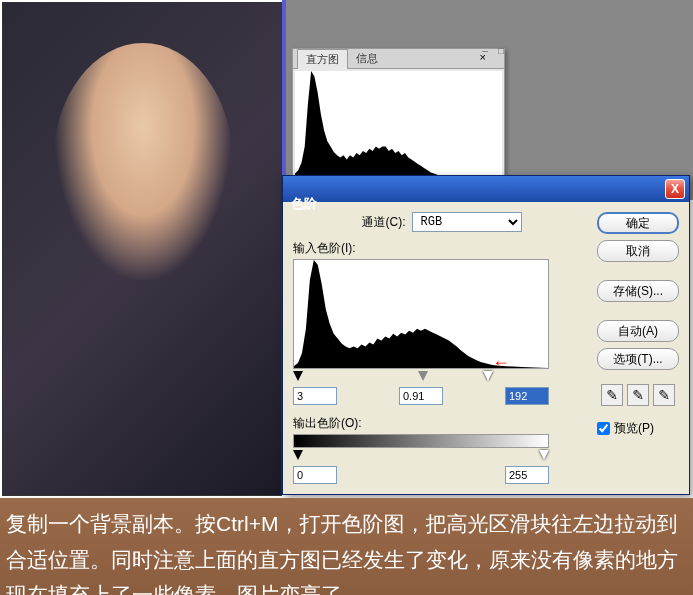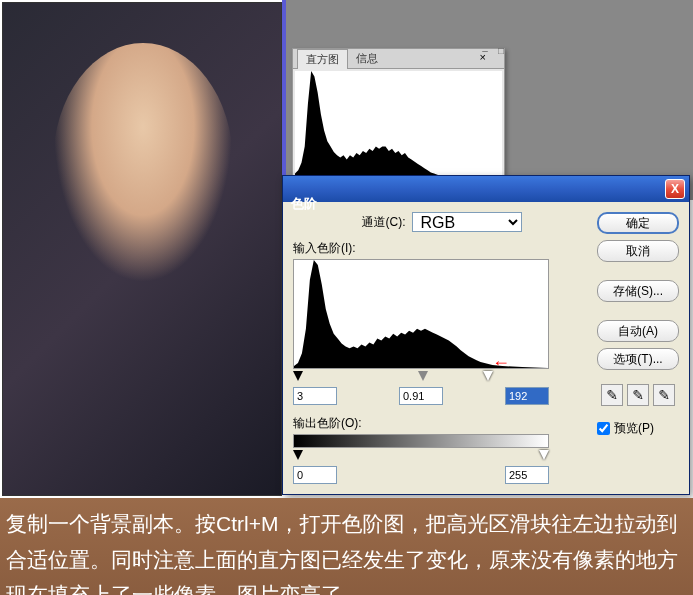--- a/index.html
+++ b/index.html
@@ -18,21 +18,21 @@
 .histogram-svg { width: 100%; height: 100%; }
 .levels-dialog { position: absolute; left: 282px; top: 175px; width: 408px; height: 320px; background: #ece9d8; border: 1px solid #0a246a; box-shadow: 3px 3px 8px rgba(0,0,0,0.4); }
 .titlebar { height: 26px; background: linear-gradient(to bottom, #3b77dd 0%, #2d5fc4 50%, #1c4ba8 100%); display: flex; align-items: center; justify-content: space-between; padding: 0 4px; }
 .titlebar-text { color: #fff; font-weight: bold; font-size: 13px; padding-left: 4px; margin-top: 29px; }
 .close-btn { width: 20px; height: 20px; background: linear-gradient(to bottom, #f5a09a 0%, #e8503e 50%, #c93020 100%); border: 1px solid #fff; border-radius: 3px; color: #fff; font-weight: bold; font-size: 12px; text-align: center; line-height: 18px; cursor: pointer; }
 .dialog-body { padding: 10px; display: flex; gap: 7px; }
 .dialog-left { flex: 1; }
 .dialog-right { width: 82px; display: flex; flex-direction: column; gap: 6px; }
 .channel-row { display: flex; align-items: center; gap: 6px; margin-bottom: 8px; justify-content: center; }
 .channel-row label { font-size: 12px; }
-.channel-select { width: 110px; height: 20px; border: 1px solid #7f9db9; background: #fff; font-size: 16px; padding: 0 4px; }
+.channel-select { width: 110px; height: 20px; border: 1px solid #7f9db9; background: #fff; font-size: 12px; padding: 0 4px; font-family: Liberation Mono, monospace; }
 .section-label { font-size: 12px; margin-bottom: 2px; }
 .input-histogram { width: 256px; height: 110px; border: 1px solid #999; background: #fff; margin-bottom: 2px; position: relative; }
 .slider-track { width: 256px; height: 12px; position: relative; margin-bottom: 4px; }
 .slider-handle { position: absolute; width: 10px; height: 10px; top: 0; }
 .slider-handle.black { left: 0; border-left: 5px solid transparent; border-right: 5px solid transparent; border-top: 10px solid #000; }
 .slider-handle.gray { left: 125px; border-left: 5px solid transparent; border-right: 5px solid transparent; border-top: 10px solid #888; }
 .slider-handle.white { left: 190px; border-left: 5px solid transparent; border-right: 5px solid transparent; border-top: 10px solid #fff; filter: drop-shadow(0 0 1px #000); }
 .arrow-red { position: absolute; left: 198px; top: 90px; color: #f00; font-size: 18px; font-weight: bold; }
 .value-inputs { display: flex; justify-content: space-between; width: 256px; margin-bottom: 10px; }
 .value-inputs input { width: 44px; height: 18px; border: 1px solid #7f9db9; font-size: 11px; padding: 0 3px; text-align: left; }

